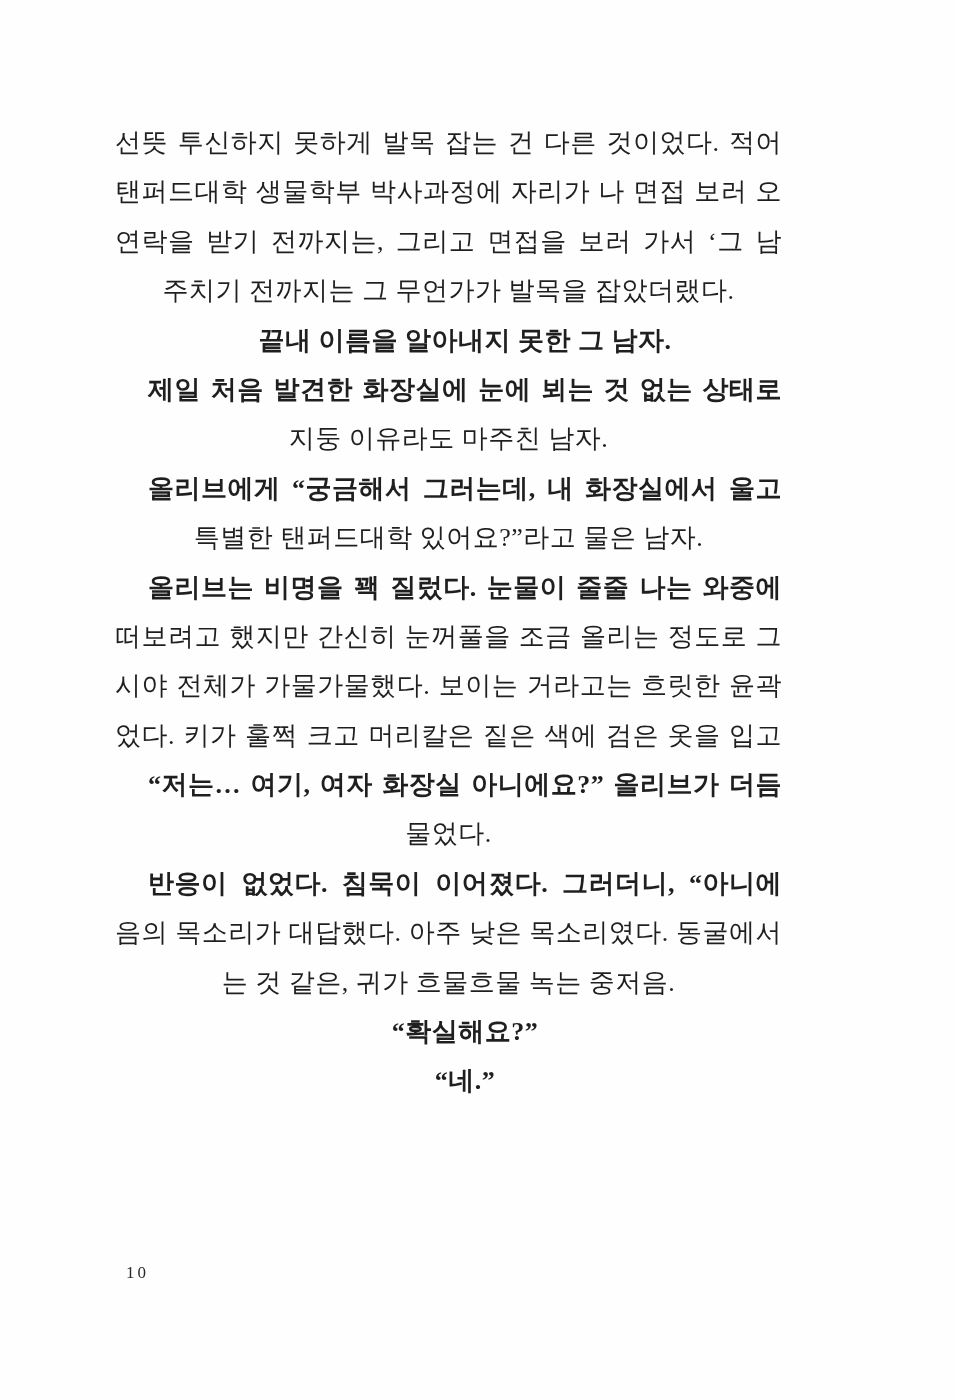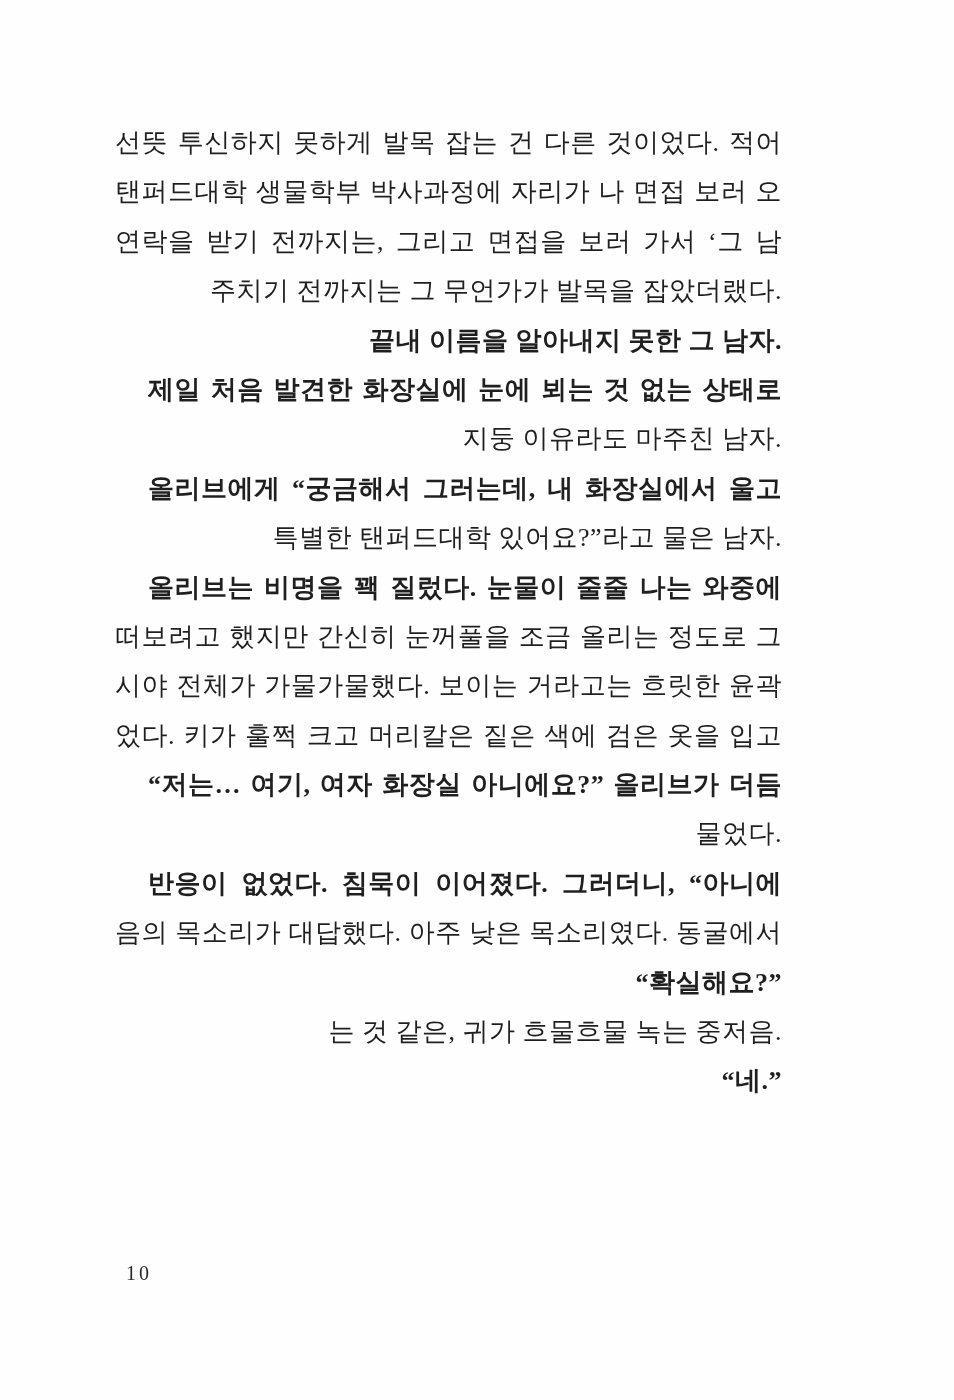--- a/index.html
+++ b/index.html
@@ -24,37 +24,37 @@
     left: 115px;
     top: 118px;
     width: 667px;
   }
   .line {
     height: 49.4px;
     line-height: 49.4px;
     font-size: 26px;
     color: #1f1f1f;
     letter-spacing: 0.5px;
-    text-align: right;
+    text-align: center;
     white-space: normal;
     overflow: hidden;
   }
   .line.j {
     text-align: justify;
     text-align-last: justify;
   }
   .line.ind {
     text-indent: 33px;
     font-weight: bold;
   }
   .page-number {
     position: absolute;
     left: 126px;
     top: 1258px;
-    font-size: 20px;
+    font-size: 17px;
     line-height: 30px;
     letter-spacing: 3px;
     color: #2a2a2a;
     font-variant-numeric: oldstyle-nums;
   }
 </style>
 </head>
 <body>
 
 <div class="page">
@@ -69,18 +69,18 @@
     <div class="line ind j">올리브에게 “궁금해서 그러는데, 내 화장실에서 울고 있는</div>
     <div class="line">특별한 탠퍼드대학 있어요?”라고 물은 남자.</div>
     <div class="line ind j">올리브는 비명을 꽥 질렀다. 눈물이 줄줄 나는 와중에 눈을</div>
     <div class="line j">떠보려고 했지만 간신히 눈꺼풀을 조금 올리는 정도로 그쳤다.</div>
     <div class="line j">시야 전체가 가물가물했다. 보이는 거라고는 흐릿한 윤곽뿐이</div>
     <div class="line j">었다. 키가 훌쩍 크고 머리칼은 짙은 색에 검은 옷을 입고 있으</div>
     <div class="line ind j">“저는… 여기, 여자 화장실 아니에요?” 올리브가 더듬대며</div>
     <div class="line">물었다.</div>
     <div class="line ind j">반응이 없었다. 침묵이 이어졌다. 그러더니, “아니에요.” 저</div>
     <div class="line j">음의 목소리가 대답했다. 아주 낮은 목소리였다. 동굴에서 울리</div>
+    <div class="line">는 것 같은, 귀가 흐물흐물 녹는 중저음.</div>
     <div class="line ind">“확실해요?”</div>
-    <div class="line">는 것 같은, 귀가 흐물흐물 녹는 중저음.</div>
     <div class="line ind">“네.”</div>
   </main>
   <div class="page-number">10</div>
 </div>
 
 </body></html>

